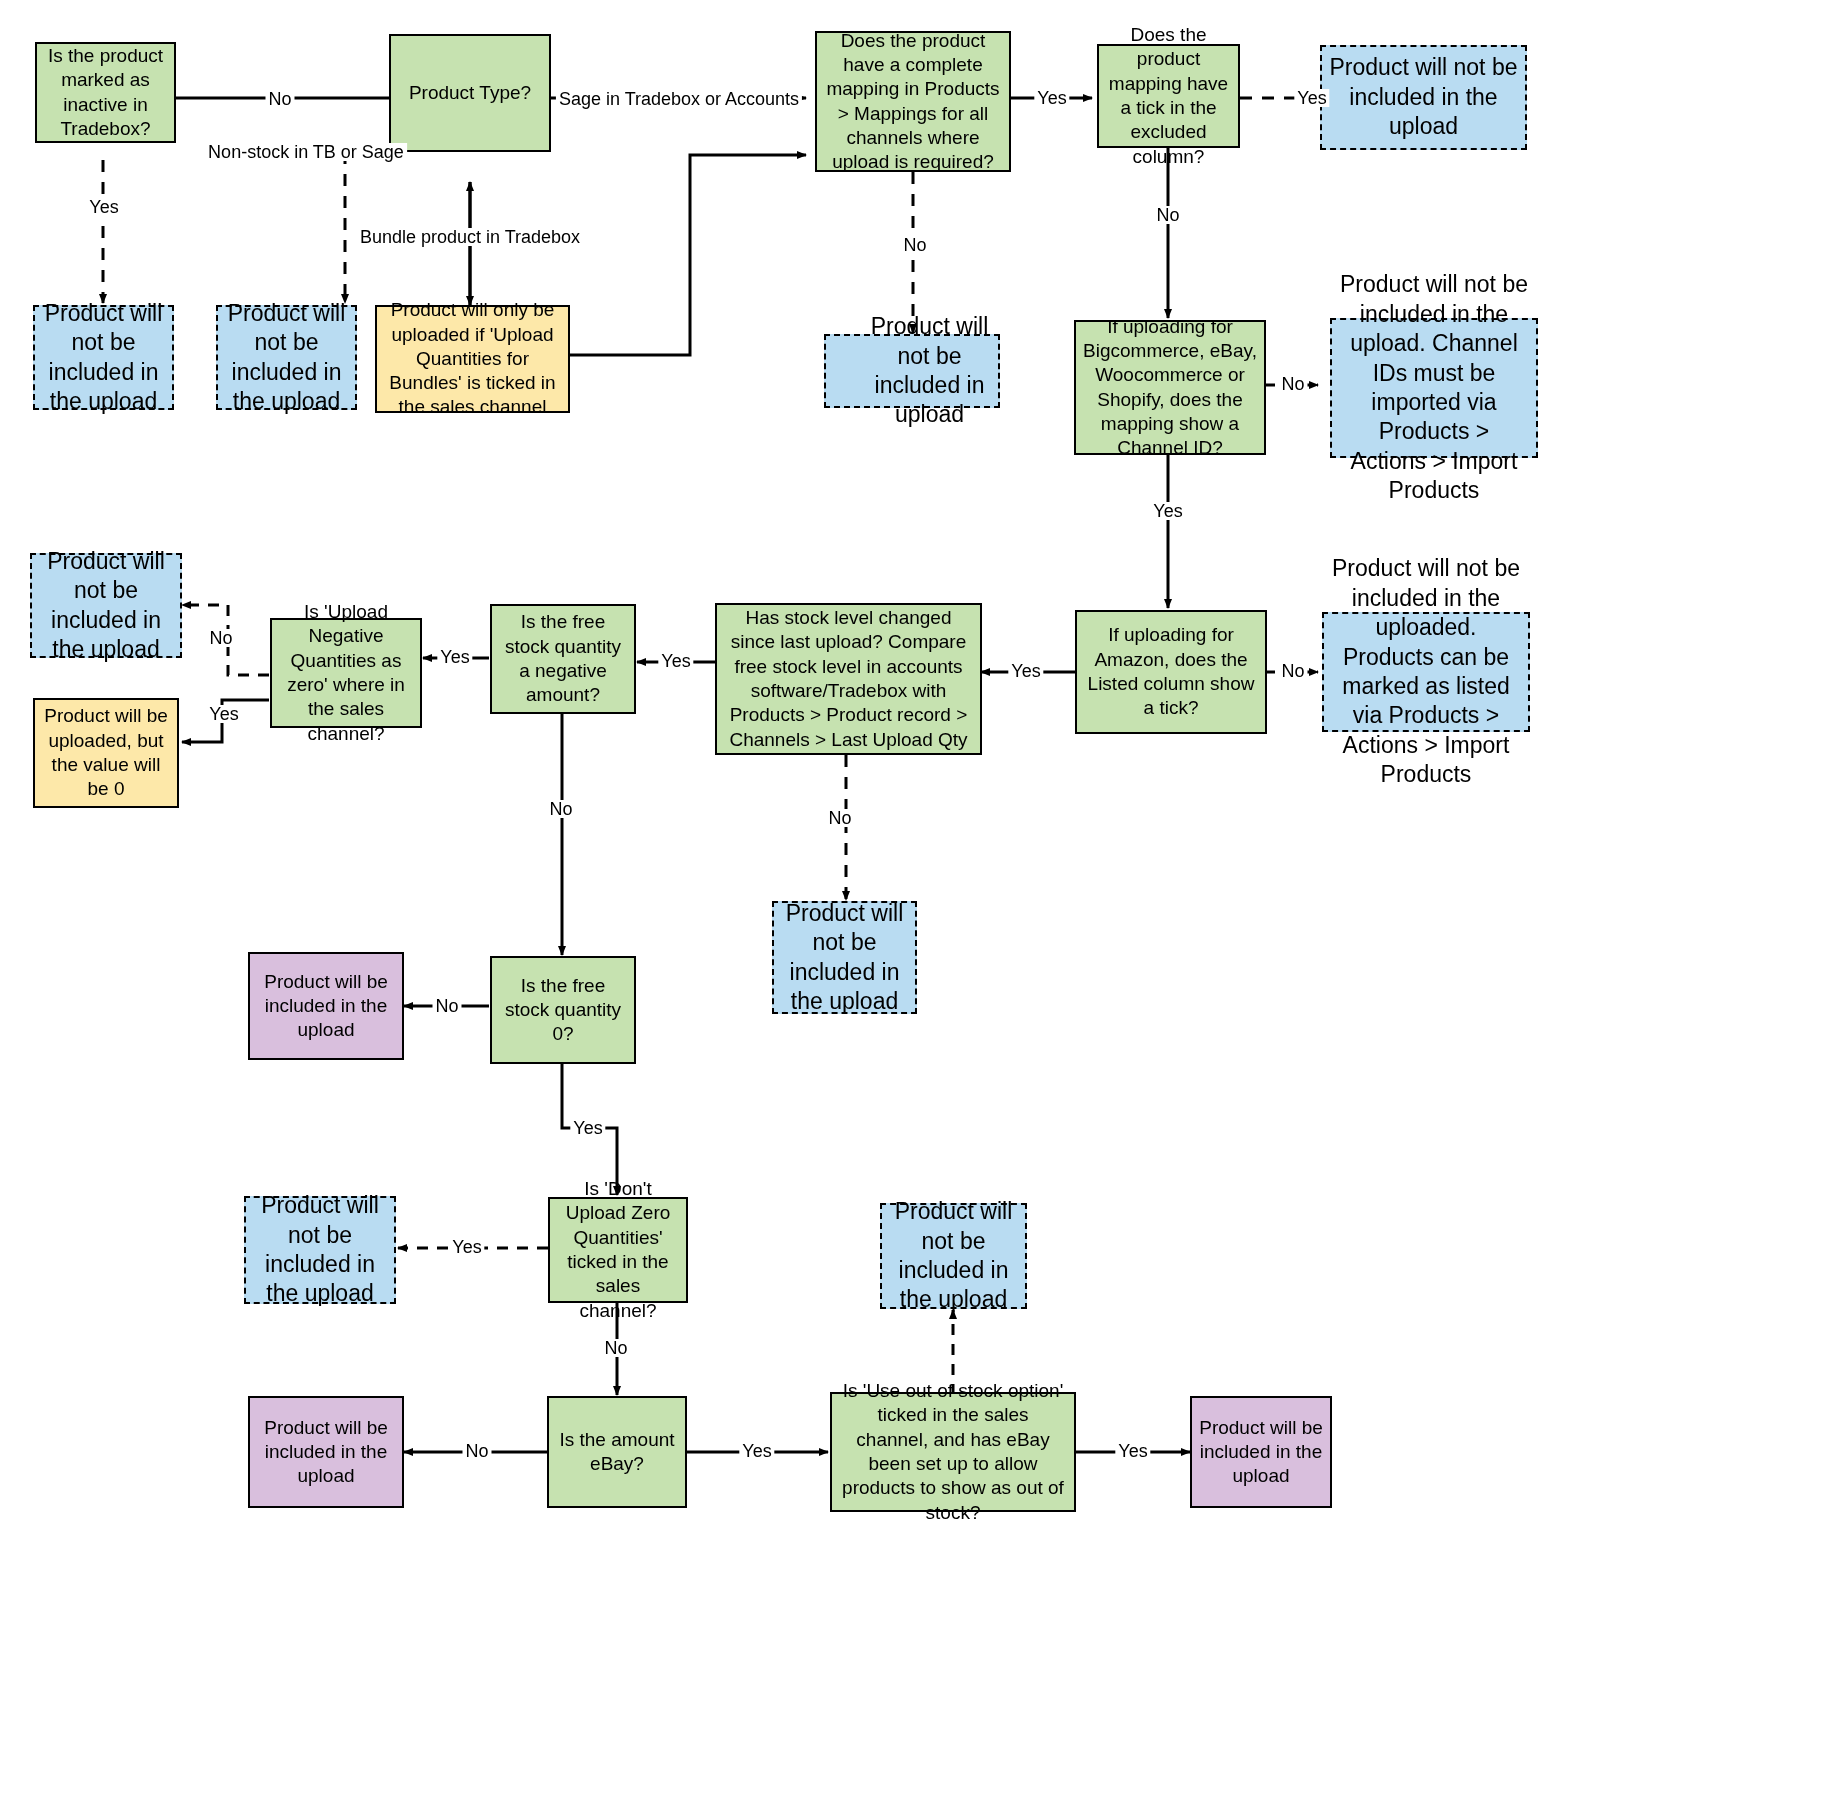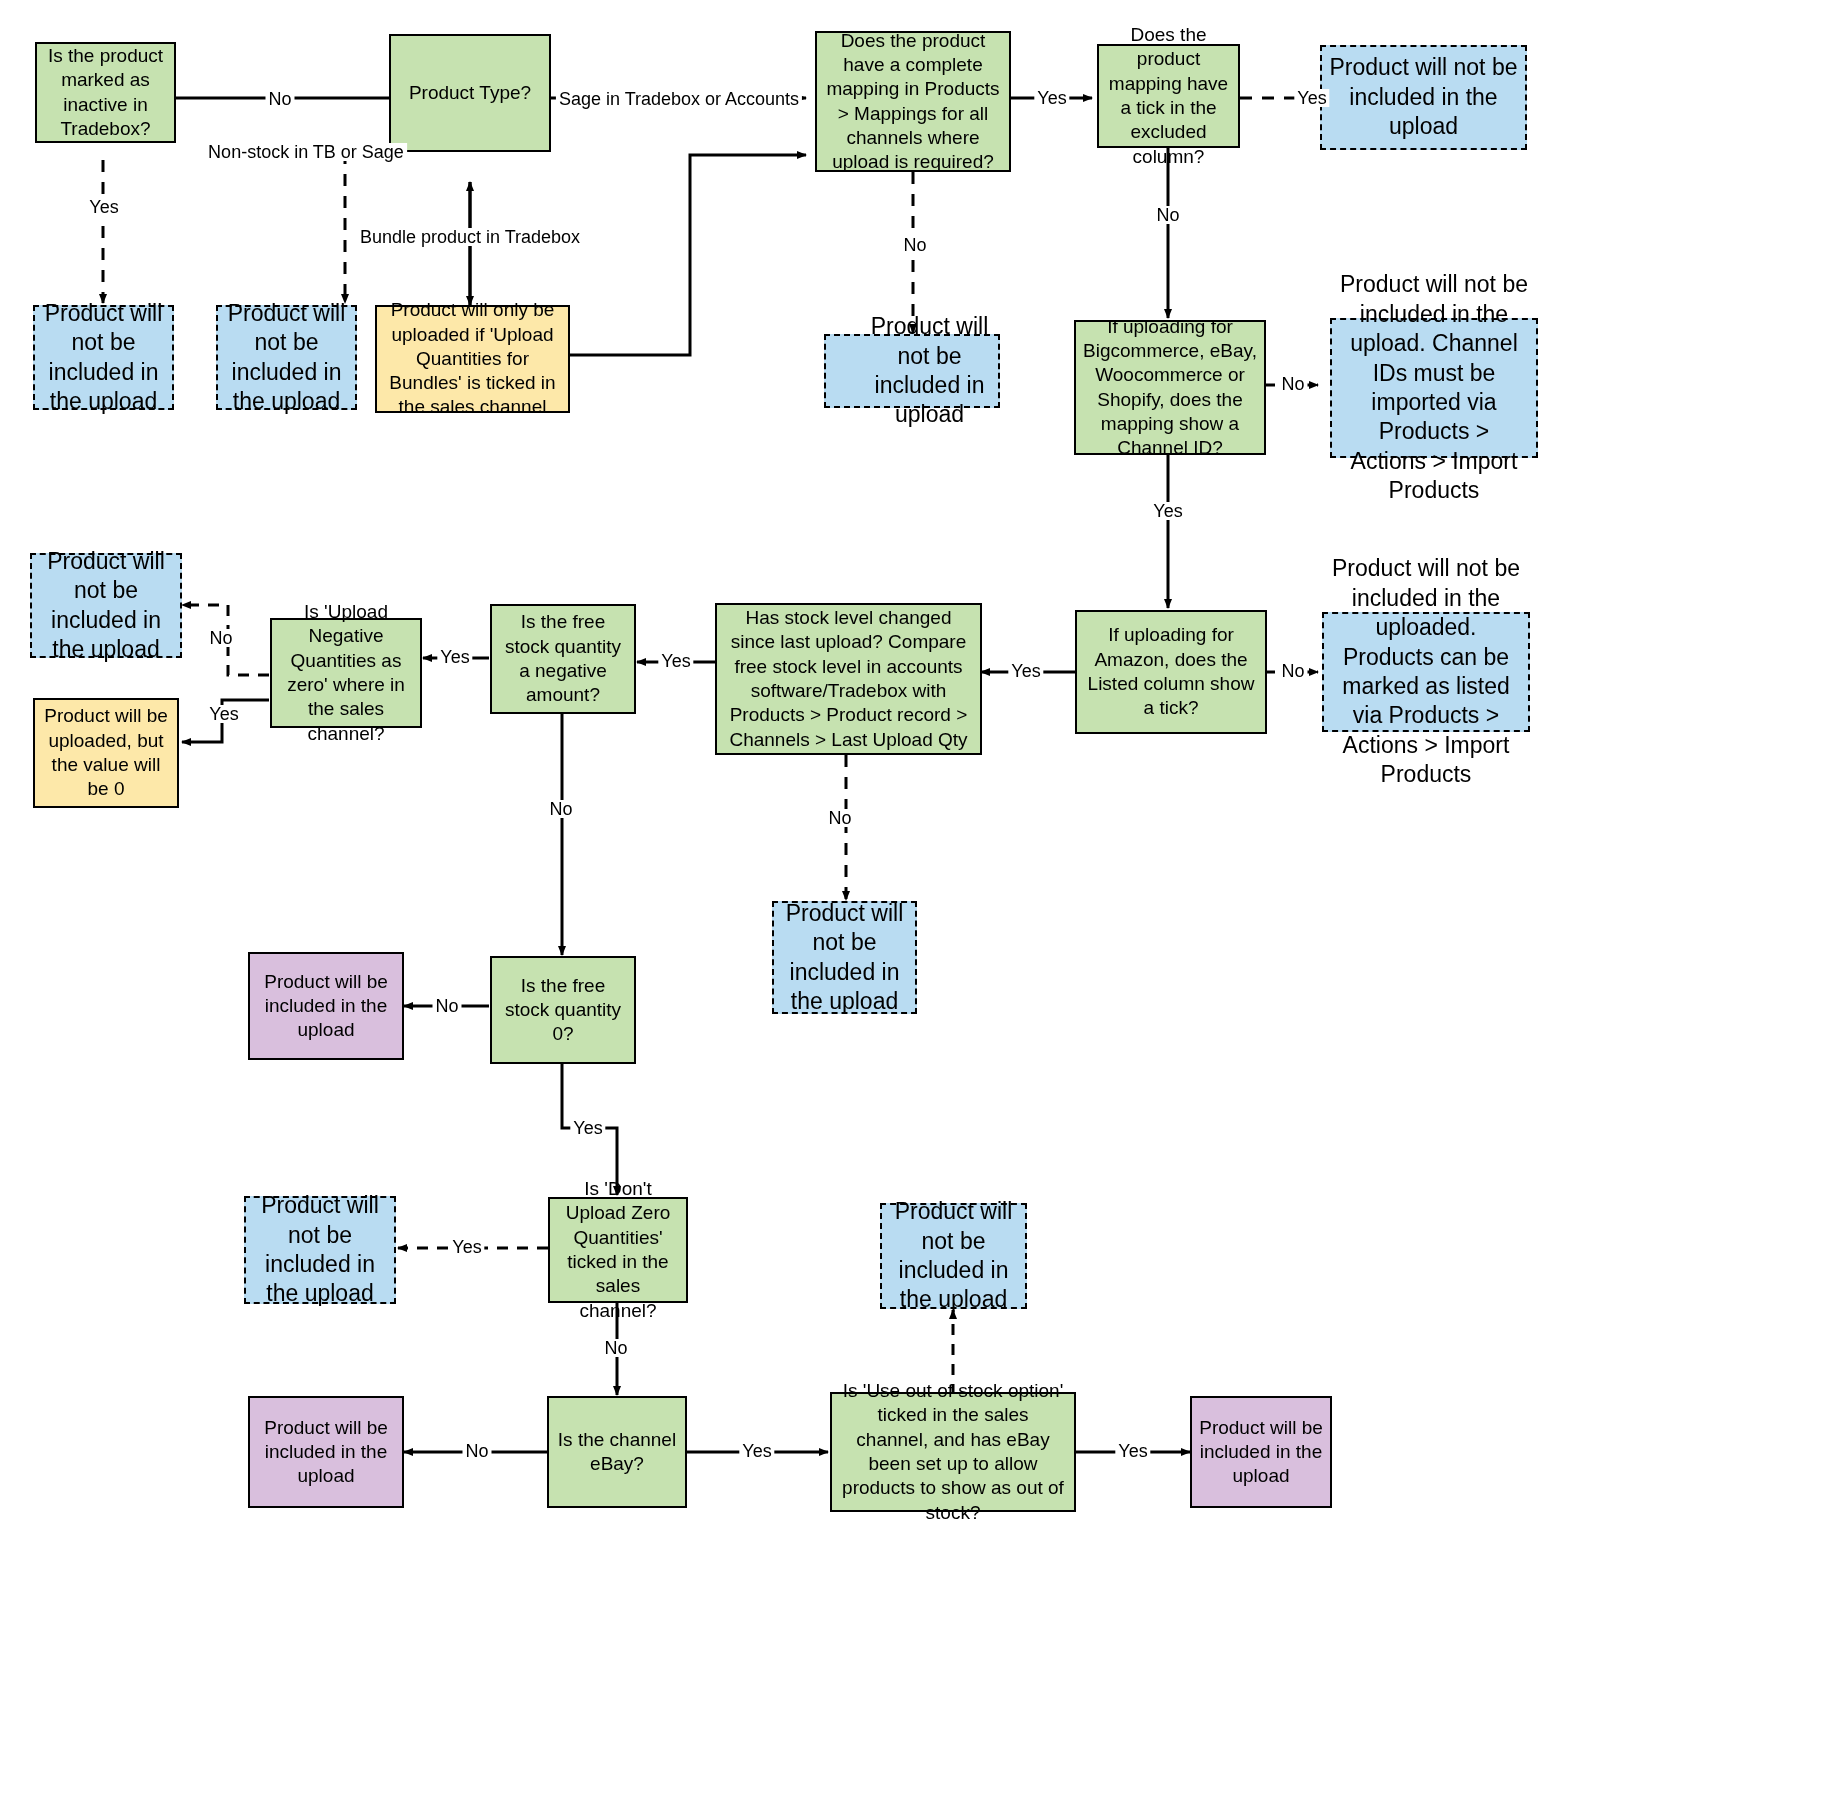--- a/index.html
+++ b/index.html
@@ -157,21 +157,21 @@
   <div class="node decision small-text" style="left:715px; top:603px; width:267px; height:152px;">Has stock level changed since last upload? Compare free stock level in accounts software/Tradebox with Products &gt; Product record &gt; Channels &gt; Last Upload Qty</div>
   <div class="node terminal-blue" style="left:772px; top:901px; width:145px; height:113px;">Product will not be included in the upload</div>
   <div class="node decision" style="left:490px; top:604px; width:146px; height:110px;">Is the free stock quantity a negative amount?</div>
   <div class="node decision small-text" style="left:270px; top:618px; width:152px; height:110px;">Is 'Upload Negative Quantities as zero' where in the sales channel?</div>
   <div class="node terminal-blue" style="left:30px; top:553px; width:152px; height:105px;">Product will not be included in the upload</div>
   <div class="node terminal-orange" style="left:33px; top:698px; width:146px; height:110px;">Product will be uploaded, but the value will be 0</div>
   <div class="node decision" style="left:490px; top:956px; width:146px; height:108px;">Is the free stock quantity 0?</div>
   <div class="node terminal-purple" style="left:248px; top:952px; width:156px; height:108px;">Product will be included in the upload</div>
   <div class="node decision" style="left:548px; top:1197px; width:140px; height:106px;">Is 'Don't Upload Zero Quantities' ticked in the sales channel?</div>
   <div class="node terminal-blue" style="left:244px; top:1196px; width:152px; height:108px;">Product will not be included in the upload</div>
-  <div class="node decision" style="left:547px; top:1396px; width:140px; height:112px;">Is the channel eBay?</div>
+  <div class="node decision" style="left:547px; top:1396px; width:140px; height:112px;">Is the amount eBay?</div>
   <div class="node terminal-purple" style="left:248px; top:1396px; width:156px; height:112px;">Product will be included in the upload</div>
   <div class="node decision small-text" style="left:830px; top:1392px; width:246px; height:120px;">Is 'Use out of stock option' ticked in the sales channel, and has eBay been set up to allow products to show as out of stock?</div>
   <div class="node terminal-blue" style="left:880px; top:1203px; width:147px; height:106px;">Product will not be included in the upload</div>
   <div class="node terminal-purple" style="left:1190px; top:1396px; width:142px; height:112px;">Product will be included in the upload</div>
 
   <div class="edge-label" style="left:280px; top:99px;">No</div>
   <div class="edge-label" style="left:104px; top:207px;">Yes</div>
   <div class="edge-label" style="left:306px; top:152px;">Non-stock in TB or Sage</div>
   <div class="edge-label" style="left:679px; top:99px;">Sage in Tradebox or Accounts</div>
   <div class="edge-label" style="left:470px; top:237px;">Bundle product in Tradebox</div>

